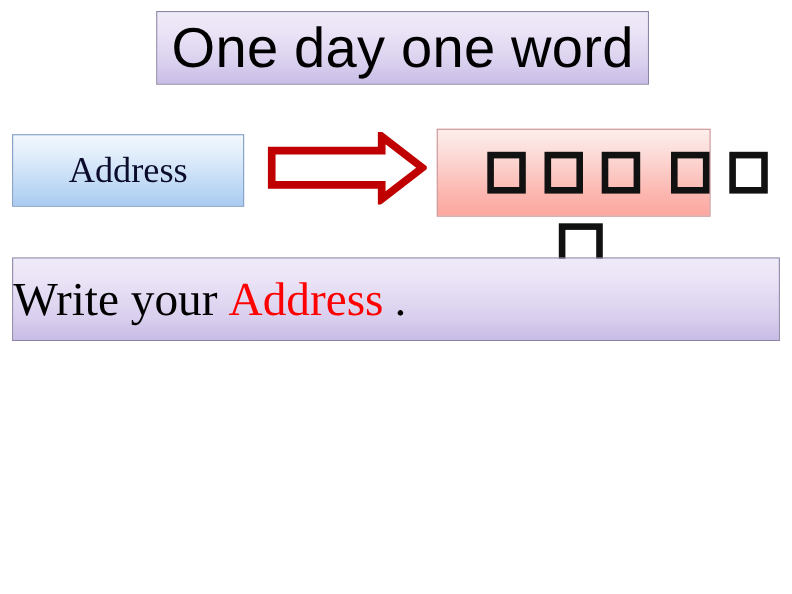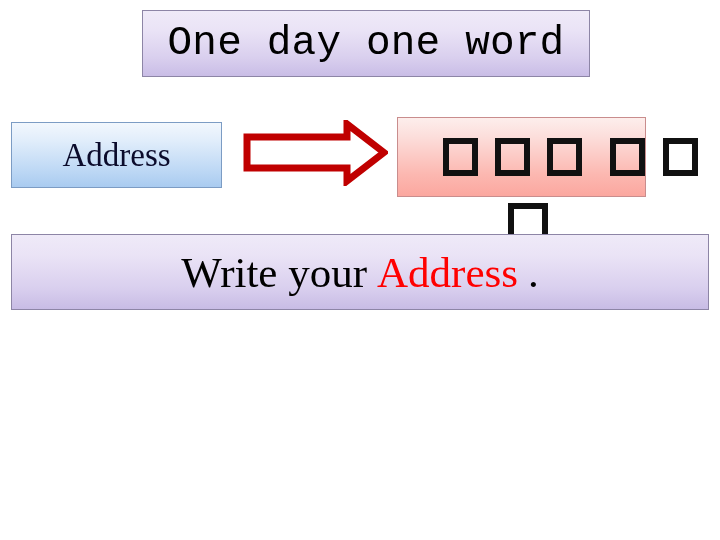--- a/index.html
+++ b/index.html
@@ -28,22 +28,22 @@
     width: 448px;
     height: 67px;
     box-sizing: border-box;
     border: 1px solid #8d85a6;
     background: linear-gradient(to bottom, #efeaf8 0%, #eae3f6 30%, #d9cfee 72%, #c9bde6 100%);
     display: flex;
     align-items: center;
     justify-content: center;
   }
   .title-text {
-    font-family: Liberation Mono, monospace;
-    font-size: 41px;
+    font-family: Liberation Sans, sans-serif;
+    font-size: 51px;
     line-height: 1;
     color: #000000;
     white-space: nowrap;
     letter-spacing: 0.2px;
   }
 
   
   .address-box {
     position: absolute;
     left: 11px;
@@ -117,21 +117,20 @@
     position: absolute;
     left: 11px;
     top: 234px;
     width: 698px;
     height: 76px;
     box-sizing: border-box;
     border: 1px solid #8d85a6;
     background: linear-gradient(to bottom, #efeaf8 0%, #eae3f6 28%, #d9cfee 72%, #c8bce5 100%);
     display: flex;
     align-items: center;
-    justify-content: center;
     z-index: 5;
   }
   .instruction-text {
     font-family: "Liberation Serif", serif;
     font-size: 43px;
     line-height: 1;
     color: #000000;
     white-space: nowrap;
   }
   .instruction-text .kw {

